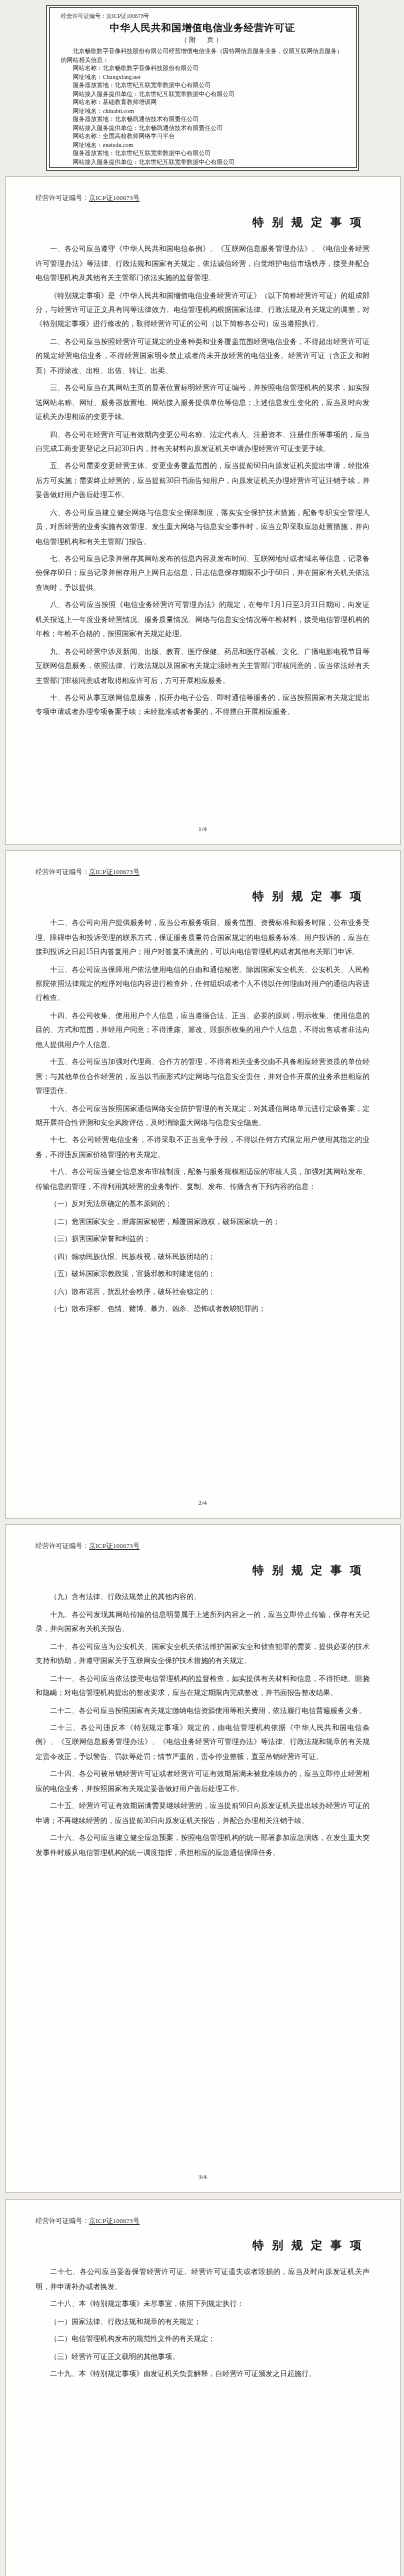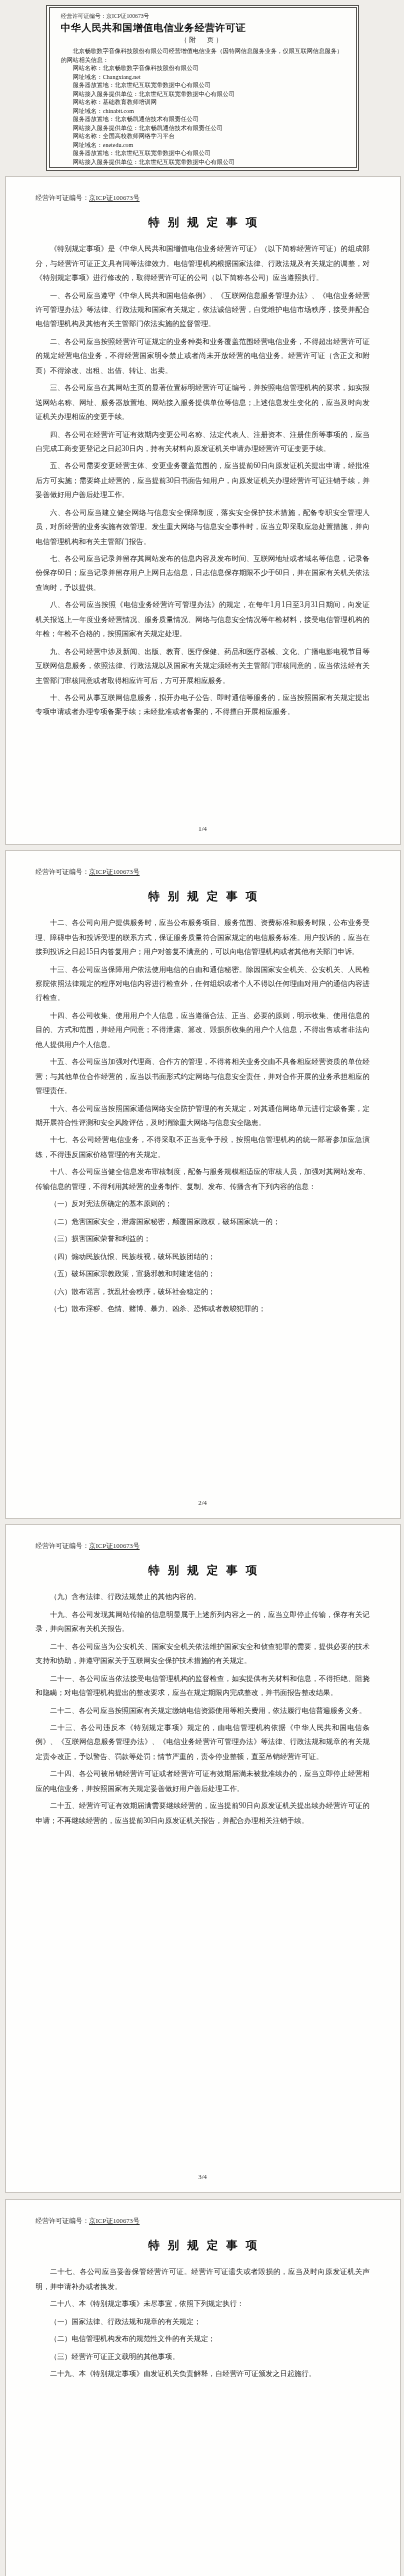--- a/index.html
+++ b/index.html
@@ -12,34 +12,34 @@
   
   .cert{
     position:absolute;left:46px;top:4.6px;width:313px;height:166px;
     background:#fdfdfb;border:1px solid #565450;box-sizing:border-box;padding:1.5px;
   }
   .cert-inner{
     border:0.5px solid #565450;height:100%;box-sizing:border-box;
     padding:4.6px 11.3px 3.1px 11.3px;overflow:hidden;
   }
   .cert-header{font-size:5.7px;color:#333;}
-  .cert-title{text-align:left;font-size:9.8px;font-weight:bold;color:#111;margin-top:1.5px;letter-spacing:0.5px;}
+  .cert-title{text-align:center;font-size:9.8px;font-weight:bold;color:#111;margin-top:1.5px;letter-spacing:0.5px;}
   .cert-subtitle{text-align:center;font-size:6.7px;margin-top:0.5px;letter-spacing:2.1px;color:#222;}
   .cert-body{margin-top:2.6px;font-size:6px;line-height:8.5px;color:#222;}
   .cert-body .para{text-indent:2em;}
   
   .sheet{
     position:absolute;left:4.6px;width:396px;height:669px;box-sizing:border-box;
     background:#fefefd;border:0.5px solid #c9c5bf;
     padding:16.5px 30px 15.5px 30px;
   }
   .lic-header{font-size:6.7px;color:#333;}
   .lic-no{text-decoration:underline;text-underline-offset:1px;}
   .sp-title{
-    text-align:center;font-size:11.3px;font-weight:bold;color:#111;
+    text-align:right;font-size:11.3px;font-weight:bold;color:#111;
     letter-spacing:8.2px;text-indent:8.2px;margin-top:12.4px;
   }
   .sp-body{margin-top:12.4px;font-size:7.2px;line-height:14.4px;text-align:justify;color:#222;}
   .sp-body .para{text-indent:2em;margin:0 0 3.1px 0;}
   .page-num{position:absolute;bottom:12.4px;left:0;right:0;text-align:center;font-size:6.7px;color:#333;}
 </style>
 </head>
 <body>
 
 <div class="cert">
@@ -64,22 +64,22 @@
           <div class="para">网站接入服务提供单位：北京世纪互联宽带数据中心有限公司</div>
         </div>
     </div>
   </div>
 </div>
 
 <div class="sheet" style="top:176px">
   <div class="lic-header"><span>经营许可证编号：</span><span class="lic-no">京ICP证100673号</span></div>
   <div class="sp-title">特别规定事项</div>
   <div class="sp-body">
+      <div class="para">一、各公司应当遵守《中华人民共和国电信条例》、《互联网信息服务管理办法》、《电信业务经营许可管理办法》等法律、行政法规和国家有关规定，依法诚信经营，自觉维护电信市场秩序，接受并配合电信管理机构及其他有关主管部门依法实施的监督管理。</div>
       <div class="para">《特别规定事项》是《中华人民共和国增值电信业务经营许可证》（以下简称经营许可证）的组成部分，与经营许可证正文具有同等法律效力。电信管理机构根据国家法律、行政法规及有关规定的调整，对《特别规定事项》进行修改的，取得经营许可证的公司（以下简称各公司）应当遵照执行。</div>
-      <div class="para">一、各公司应当遵守《中华人民共和国电信条例》、《互联网信息服务管理办法》、《电信业务经营许可管理办法》等法律、行政法规和国家有关规定，依法诚信经营，自觉维护电信市场秩序，接受并配合电信管理机构及其他有关主管部门依法实施的监督管理。</div>
       <div class="para">二、各公司应当按照经营许可证规定的业务种类和业务覆盖范围经营电信业务，不得超出经营许可证的规定经营电信业务，不得经营国家明令禁止或者尚未开放经营的电信业务。经营许可证（含正文和附页）不得涂改、出租、出借、转让、出卖。</div>
       <div class="para">三、各公司应当在其网站主页的显著位置标明经营许可证编号，并按照电信管理机构的要求，如实报送网站名称、网址、服务器放置地、网站接入服务提供单位等信息；上述信息发生变化的，应当及时向发证机关办理相应的变更手续。</div>
       <div class="para">四、各公司在经营许可证有效期内变更公司名称、法定代表人、注册资本、注册住所等事项的，应当自完成工商变更登记之日起30日内，持有关材料向原发证机关申请办理经营许可证变更手续。</div>
       <div class="para">五、各公司需要变更经营主体、变更业务覆盖范围的，应当提前60日向原发证机关提出申请，经批准后方可实施；需要终止经营的，应当提前30日书面告知用户，向原发证机关办理经营许可证注销手续，并妥善做好用户善后处理工作。</div>
       <div class="para">六、各公司应当建立健全网络与信息安全保障制度，落实安全保护技术措施，配备专职安全管理人员，对所经营的业务实施有效管理。发生重大网络与信息安全事件时，应当立即采取应急处置措施，并向电信管理机构和有关主管部门报告。</div>
       <div class="para">七、各公司应当记录并留存其网站发布的信息内容及发布时间、互联网地址或者域名等信息，记录备份保存60日；应当记录并留存用户上网日志信息，日志信息保存期限不少于60日，并在国家有关机关依法查询时，予以提供。</div>
       <div class="para">八、各公司应当按照《电信业务经营许可管理办法》的规定，在每年1月1日至3月31日期间，向发证机关报送上一年度业务经营情况、服务质量情况、网络与信息安全情况等年检材料，接受电信管理机构的年检；年检不合格的，按照国家有关规定处理。</div>
       <div class="para">九、各公司经营中涉及新闻、出版、教育、医疗保健、药品和医疗器械、文化、广播电影电视节目等互联网信息服务，依照法律、行政法规以及国家有关规定须经有关主管部门审核同意的，应当依法经有关主管部门审核同意或者取得相应许可后，方可开展相应服务。</div>
       <div class="para">十、各公司从事互联网信息服务，拟开办电子公告、即时通信等服务的，应当按照国家有关规定提出专项申请或者办理专项备案手续；未经批准或者备案的，不得擅自开展相应服务。</div>
     </div>
@@ -88,21 +88,21 @@
 
 <div class="sheet" style="top:850px">
   <div class="lic-header"><span>经营许可证编号：</span><span class="lic-no">京ICP证100673号</span></div>
   <div class="sp-title">特别规定事项</div>
   <div class="sp-body">
       <div class="para">十二、各公司向用户提供服务时，应当公布服务项目、服务范围、资费标准和服务时限，公布业务受理、障碍申告和投诉受理的联系方式，保证服务质量符合国家规定的电信服务标准。用户投诉的，应当在接到投诉之日起15日内答复用户；用户对答复不满意的，可以向电信管理机构或者其他有关部门申诉。</div>
       <div class="para">十三、各公司应当保障用户依法使用电信的自由和通信秘密。除因国家安全机关、公安机关、人民检察院依照法律规定的程序对电信内容进行检查外，任何组织或者个人不得以任何理由对用户的通信内容进行检查。</div>
       <div class="para">十四、各公司收集、使用用户个人信息，应当遵循合法、正当、必要的原则，明示收集、使用信息的目的、方式和范围，并经用户同意；不得泄露、篡改、毁损所收集的用户个人信息，不得出售或者非法向他人提供用户个人信息。</div>
       <div class="para">十五、各公司应当加强对代理商、合作方的管理，不得将相关业务交由不具备相应经营资质的单位经营；与其他单位合作经营的，应当以书面形式约定网络与信息安全责任，并对合作开展的业务承担相应的管理责任。</div>
       <div class="para">十六、各公司应当按照国家通信网络安全防护管理的有关规定，对其通信网络单元进行定级备案，定期开展符合性评测和安全风险评估，及时消除重大网络与信息安全隐患。</div>
-      <div class="para">十七、各公司经营电信业务，不得采取不正当竞争手段，按照电信管理机构的统一部署参加应急演练，不得违反国家价格管理的有关规定。</div>
+      <div class="para">十七、各公司经营电信业务，不得采取不正当竞争手段，不得以任何方式限定用户使用其指定的业务，不得违反国家价格管理的有关规定。</div>
       <div class="para">十八、各公司应当健全信息发布审核制度，配备与服务规模相适应的审核人员，加强对其网站发布、传输信息的管理，不得利用其经营的业务制作、复制、发布、传播含有下列内容的信息：</div>
       <div class="para">（一）反对宪法所确定的基本原则的；</div>
       <div class="para">（二）危害国家安全，泄露国家秘密，颠覆国家政权，破坏国家统一的；</div>
       <div class="para">（三）损害国家荣誉和利益的；</div>
       <div class="para">（四）煽动民族仇恨、民族歧视，破坏民族团结的；</div>
       <div class="para">（五）破坏国家宗教政策，宣扬邪教和封建迷信的；</div>
       <div class="para">（六）散布谣言，扰乱社会秩序，破坏社会稳定的；</div>
       <div class="para">（七）散布淫秽、色情、赌博、暴力、凶杀、恐怖或者教唆犯罪的；</div>
     </div>
   <div class="page-num">2/4</div>
@@ -113,20 +113,21 @@
   <div class="sp-title">特别规定事项</div>
   <div class="sp-body">
       <div class="para">（九）含有法律、行政法规禁止的其他内容的。</div>
       <div class="para">十九、各公司发现其网站传输的信息明显属于上述所列内容之一的，应当立即停止传输，保存有关记录，并向国家有关机关报告。</div>
       <div class="para">二十、各公司应当为公安机关、国家安全机关依法维护国家安全和侦查犯罪的需要，提供必要的技术支持和协助，并遵守国家关于互联网安全保护技术措施的有关规定。</div>
       <div class="para">二十一、各公司应当依法接受电信管理机构的监督检查，如实提供有关材料和信息，不得拒绝、阻挠和隐瞒；对电信管理机构提出的整改要求，应当在规定期限内完成整改，并书面报告整改结果。</div>
       <div class="para">二十二、各公司应当按照国家有关规定缴纳电信资源使用等相关费用，依法履行电信普遍服务义务。</div>
       <div class="para">二十三、各公司违反本《特别规定事项》规定的，由电信管理机构依据《中华人民共和国电信条例》、《互联网信息服务管理办法》、《电信业务经营许可管理办法》等法律、行政法规和规章的有关规定责令改正，予以警告、罚款等处罚；情节严重的，责令停业整顿，直至吊销经营许可证。</div>
       <div class="para">二十四、各公司被吊销经营许可证或者经营许可证有效期届满未被批准续办的，应当立即停止经营相应的电信业务，并按照国家有关规定妥善做好用户善后处理工作。</div>
       <div class="para">二十五、经营许可证有效期届满需要继续经营的，应当提前90日向原发证机关提出续办经营许可证的申请；不再继续经营的，应当提前30日向原发证机关报告，并配合办理相关注销手续。</div>
+      <div class="para">二十六、各公司应当建立健全应急预案，按照电信管理机构的统一部署参加应急演练，在发生重大突发事件时服从电信管理机构的统一调度指挥，承担相应的应急通信保障任务。</div>
     </div>
   <div class="page-num">3/4</div>
 </div>
 
 <div class="sheet" style="top:2199px">
   <div class="lic-header"><span>经营许可证编号：</span><span class="lic-no">京ICP证100673号</span></div>
   <div class="sp-title">特别规定事项</div>
   <div class="sp-body">
       <div class="para">二十七、各公司应当妥善保管经营许可证。经营许可证遗失或者毁损的，应当及时向原发证机关声明，并申请补办或者换发。</div>
       <div class="para">二十八、本《特别规定事项》未尽事宜，依照下列规定执行：</div>

